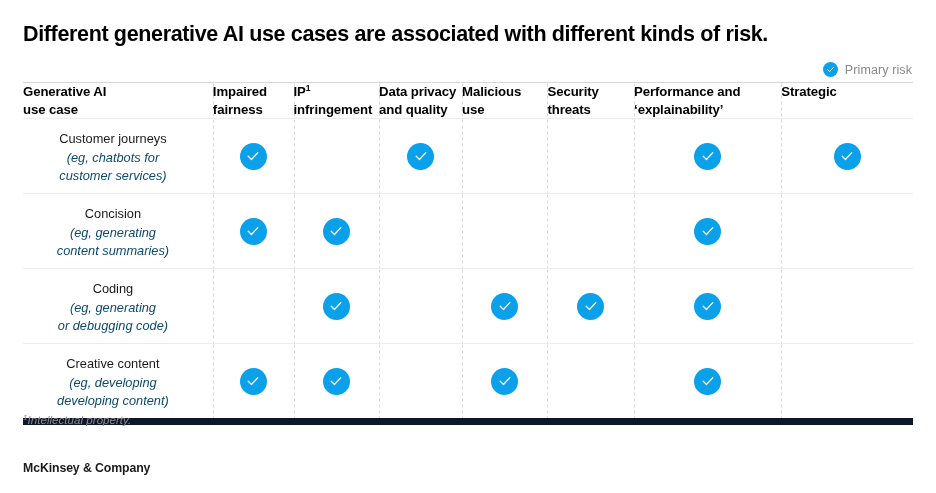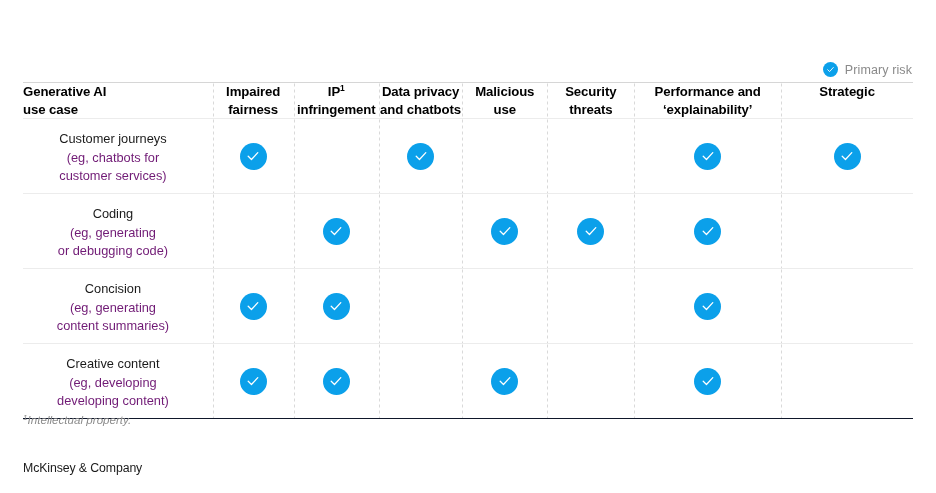--- a/index.html
+++ b/index.html
@@ -81,53 +81,54 @@
   }
 
   
   thead tr {
     border-top: 1px solid #d6d6d6;
   }
   thead th {
     font-size: 13.2px;
     font-weight: bold;
     color: #000000;
-    text-align: center;
+    text-align: left;
     line-height: 1.33;
     padding-top: 11px;
     padding-bottom: 13px;
     letter-spacing: -0.1px;
   }
   thead th.rowhead {
     text-align: left;
     padding-left: 0px;
   }
 
   
   tbody tr {
     border-top: 1px solid #ececec;
   }
   tbody tr:last-child {
-    border-bottom: 1px solid #0f172a;
+    border-bottom: 7px solid #0f172a;
   }
   tbody td {
     height: 63px;
     text-align: center;
     position: relative;
   }
   td.rowhead {
     text-align: center;
     font-size: 12.8px;
     line-height: 1.46;
     color: #1a1a1a;
     padding-top: 11px;
     padding-right: 10px;
   }
   td.rowhead .eg {
-    color: #701a75;
+    font-style: italic;
+    color: #0c4a6e;
   }
 
   
   td.riskcell, th.riskcell {
     background-image: linear-gradient(to bottom,
         #d9d9d9 0, #d9d9d9 3px, transparent 3px, transparent 6px);
     background-size: 1px 6px;
     background-repeat: repeat-y;
     background-position: left top;
   }
@@ -150,35 +151,36 @@
   }
   .footnote sup {
     font-size: 8px;
     vertical-align: 4px;
   }
   .source {
     position: absolute;
     left: 23px;
     top: 461px;
     font-size: 12.3px;
-    font-weight: normal;
+    font-weight: bold;
     color: #1a1a1a;
     letter-spacing: -0.1px;
   }
   sup.fn {
     font-size: 8.5px;
     vertical-align: 5px;
     font-weight: bold;
   }
 </style>
 </head>
 <body>
 
 <div class="page">
 
+  <div class="title">Different generative AI use cases are associated with different kinds of risk.</div>
 
   <div class="legend">
     <span class="check small">
       <svg width="9" height="9" viewBox="0 0 24 24" aria-hidden="true">
         <path d="M4.5 12.6 L9.6 17.6 L19.5 6.6" fill="none" stroke="#ffffff" stroke-width="2.4" stroke-linecap="round" stroke-linejoin="round"></path>
       </svg>
     </span>
     <span class="legend-label">Primary risk</span>
   </div>
 
@@ -207,21 +209,21 @@
             <div>fairness</div>
           </th>
 
           <th class="riskcell">
             <div><span>IP</span><sup class="fn">1</sup></div>
             <div>infringement</div>
           </th>
 
           <th class="riskcell">
             <div>Data privacy</div>
-            <div>and chatbots</div>
+            <div>and quality</div>
           </th>
 
           <th class="riskcell">
             <div>Malicious</div>
             <div>use</div>
           </th>
 
           <th class="riskcell">
             <div>Security</div>
             <div>threats</div>
@@ -287,20 +289,66 @@
                 <span class="check cell-check">
                   <svg width="16" height="16" viewBox="0 0 24 24" aria-hidden="true">
                     <path d="M4.8 12.4 L9.7 17.3 L19.2 6.9" fill="none" stroke="#ffffff" stroke-width="1.9" stroke-linecap="round" stroke-linejoin="round"></path>
                   </svg>
                 </span>
               </div>
             </td>
           </tr>
           <tr>
             <td class="rowhead">
+              <div>Concision</div>
+              <div class="eg">(eg, generating</div>
+              <div class="eg">content summaries)</div>
+            </td>
+            <td class="riskcell">
+              <div class="cellinner">
+                <span class="check cell-check">
+                  <svg width="16" height="16" viewBox="0 0 24 24" aria-hidden="true">
+                    <path d="M4.8 12.4 L9.7 17.3 L19.2 6.9" fill="none" stroke="#ffffff" stroke-width="1.9" stroke-linecap="round" stroke-linejoin="round"></path>
+                  </svg>
+                </span>
+              </div>
+            </td>
+            <td class="riskcell">
+              <div class="cellinner">
+                <span class="check cell-check">
+                  <svg width="16" height="16" viewBox="0 0 24 24" aria-hidden="true">
+                    <path d="M4.8 12.4 L9.7 17.3 L19.2 6.9" fill="none" stroke="#ffffff" stroke-width="1.9" stroke-linecap="round" stroke-linejoin="round"></path>
+                  </svg>
+                </span>
+              </div>
+            </td>
+            <td class="riskcell">
+              <div class="cellinner"></div>
+            </td>
+            <td class="riskcell">
+              <div class="cellinner"></div>
+            </td>
+            <td class="riskcell">
+              <div class="cellinner"></div>
+            </td>
+            <td class="riskcell">
+              <div class="cellinner">
+                <span class="check cell-check">
+                  <svg width="16" height="16" viewBox="0 0 24 24" aria-hidden="true">
+                    <path d="M4.8 12.4 L9.7 17.3 L19.2 6.9" fill="none" stroke="#ffffff" stroke-width="1.9" stroke-linecap="round" stroke-linejoin="round"></path>
+                  </svg>
+                </span>
+              </div>
+            </td>
+            <td class="riskcell">
+              <div class="cellinner"></div>
+            </td>
+          </tr>
+          <tr>
+            <td class="rowhead">
               <div>Coding</div>
               <div class="eg">(eg, generating</div>
               <div class="eg">or debugging code)</div>
             </td>
             <td class="riskcell">
               <div class="cellinner"></div>
             </td>
             <td class="riskcell">
               <div class="cellinner">
                 <span class="check cell-check">
@@ -323,66 +371,20 @@
               </div>
             </td>
             <td class="riskcell">
               <div class="cellinner">
                 <span class="check cell-check">
                   <svg width="16" height="16" viewBox="0 0 24 24" aria-hidden="true">
                     <path d="M4.8 12.4 L9.7 17.3 L19.2 6.9" fill="none" stroke="#ffffff" stroke-width="1.9" stroke-linecap="round" stroke-linejoin="round"></path>
                   </svg>
                 </span>
               </div>
-            </td>
-            <td class="riskcell">
-              <div class="cellinner">
-                <span class="check cell-check">
-                  <svg width="16" height="16" viewBox="0 0 24 24" aria-hidden="true">
-                    <path d="M4.8 12.4 L9.7 17.3 L19.2 6.9" fill="none" stroke="#ffffff" stroke-width="1.9" stroke-linecap="round" stroke-linejoin="round"></path>
-                  </svg>
-                </span>
-              </div>
-            </td>
-            <td class="riskcell">
-              <div class="cellinner"></div>
-            </td>
-          </tr>
-          <tr>
-            <td class="rowhead">
-              <div>Concision</div>
-              <div class="eg">(eg, generating</div>
-              <div class="eg">content summaries)</div>
-            </td>
-            <td class="riskcell">
-              <div class="cellinner">
-                <span class="check cell-check">
-                  <svg width="16" height="16" viewBox="0 0 24 24" aria-hidden="true">
-                    <path d="M4.8 12.4 L9.7 17.3 L19.2 6.9" fill="none" stroke="#ffffff" stroke-width="1.9" stroke-linecap="round" stroke-linejoin="round"></path>
-                  </svg>
-                </span>
-              </div>
-            </td>
-            <td class="riskcell">
-              <div class="cellinner">
-                <span class="check cell-check">
-                  <svg width="16" height="16" viewBox="0 0 24 24" aria-hidden="true">
-                    <path d="M4.8 12.4 L9.7 17.3 L19.2 6.9" fill="none" stroke="#ffffff" stroke-width="1.9" stroke-linecap="round" stroke-linejoin="round"></path>
-                  </svg>
-                </span>
-              </div>
-            </td>
-            <td class="riskcell">
-              <div class="cellinner"></div>
-            </td>
-            <td class="riskcell">
-              <div class="cellinner"></div>
-            </td>
-            <td class="riskcell">
-              <div class="cellinner"></div>
             </td>
             <td class="riskcell">
               <div class="cellinner">
                 <span class="check cell-check">
                   <svg width="16" height="16" viewBox="0 0 24 24" aria-hidden="true">
                     <path d="M4.8 12.4 L9.7 17.3 L19.2 6.9" fill="none" stroke="#ffffff" stroke-width="1.9" stroke-linecap="round" stroke-linejoin="round"></path>
                   </svg>
                 </span>
               </div>
             </td>

